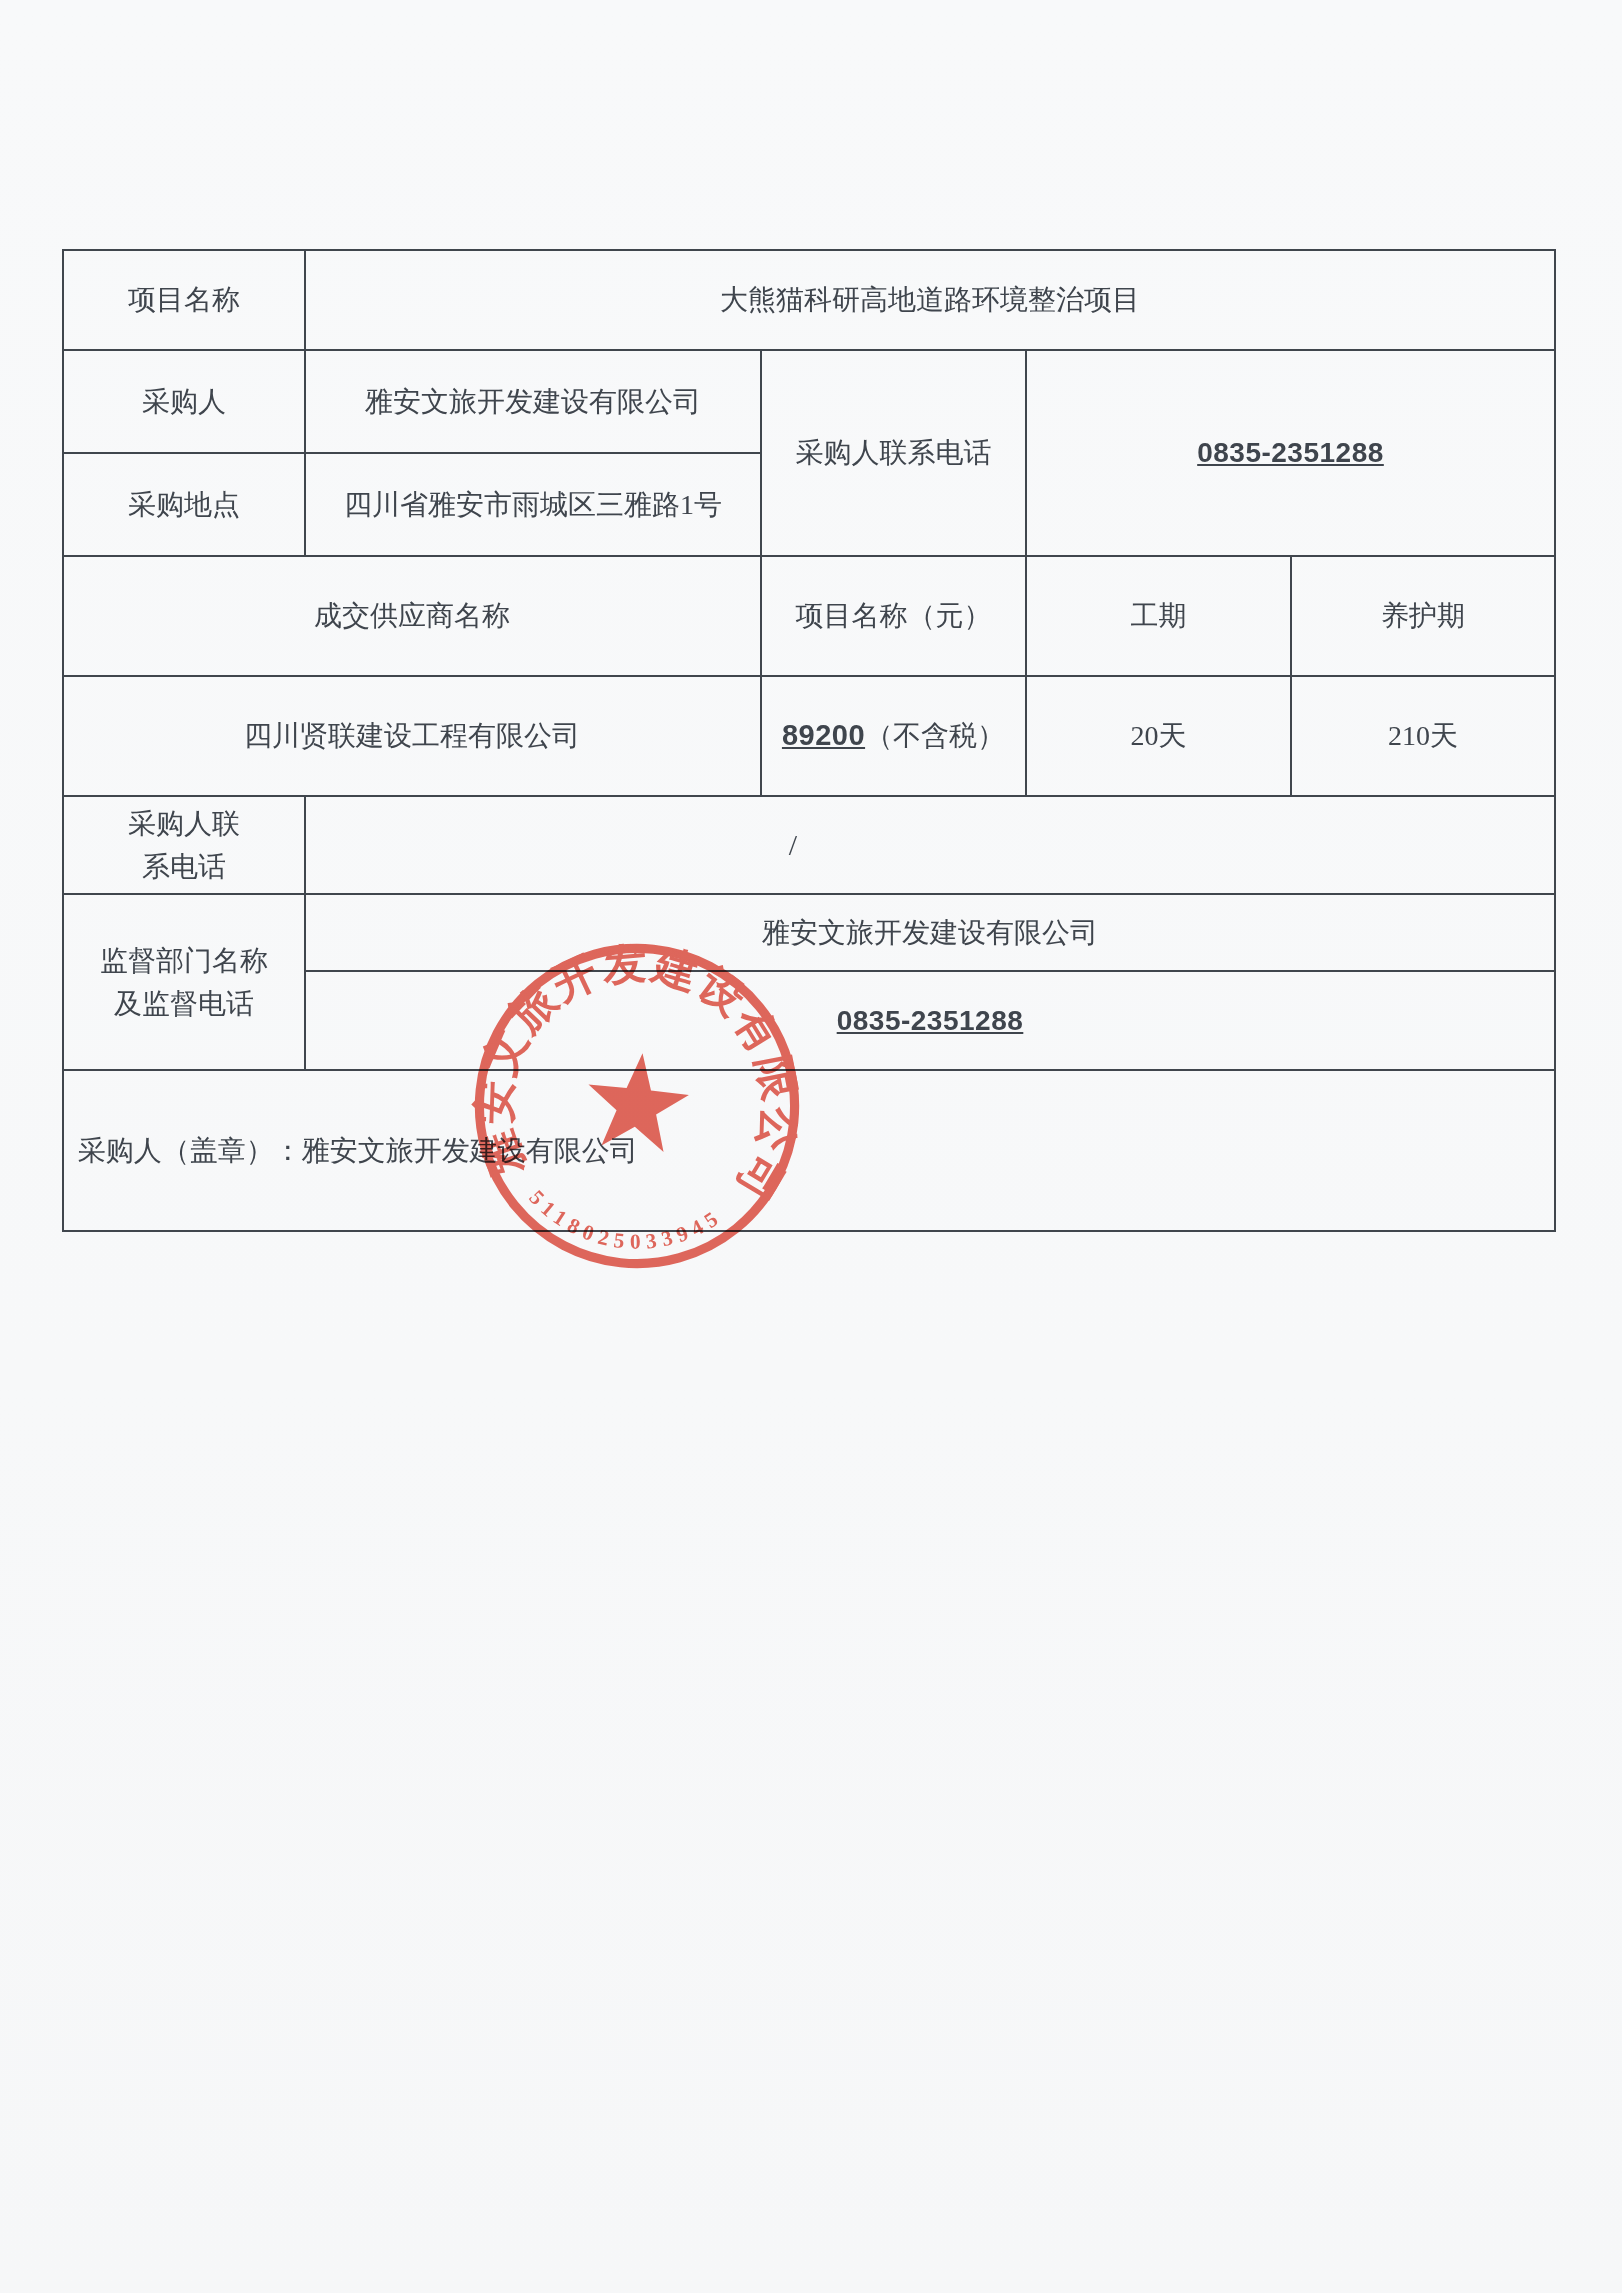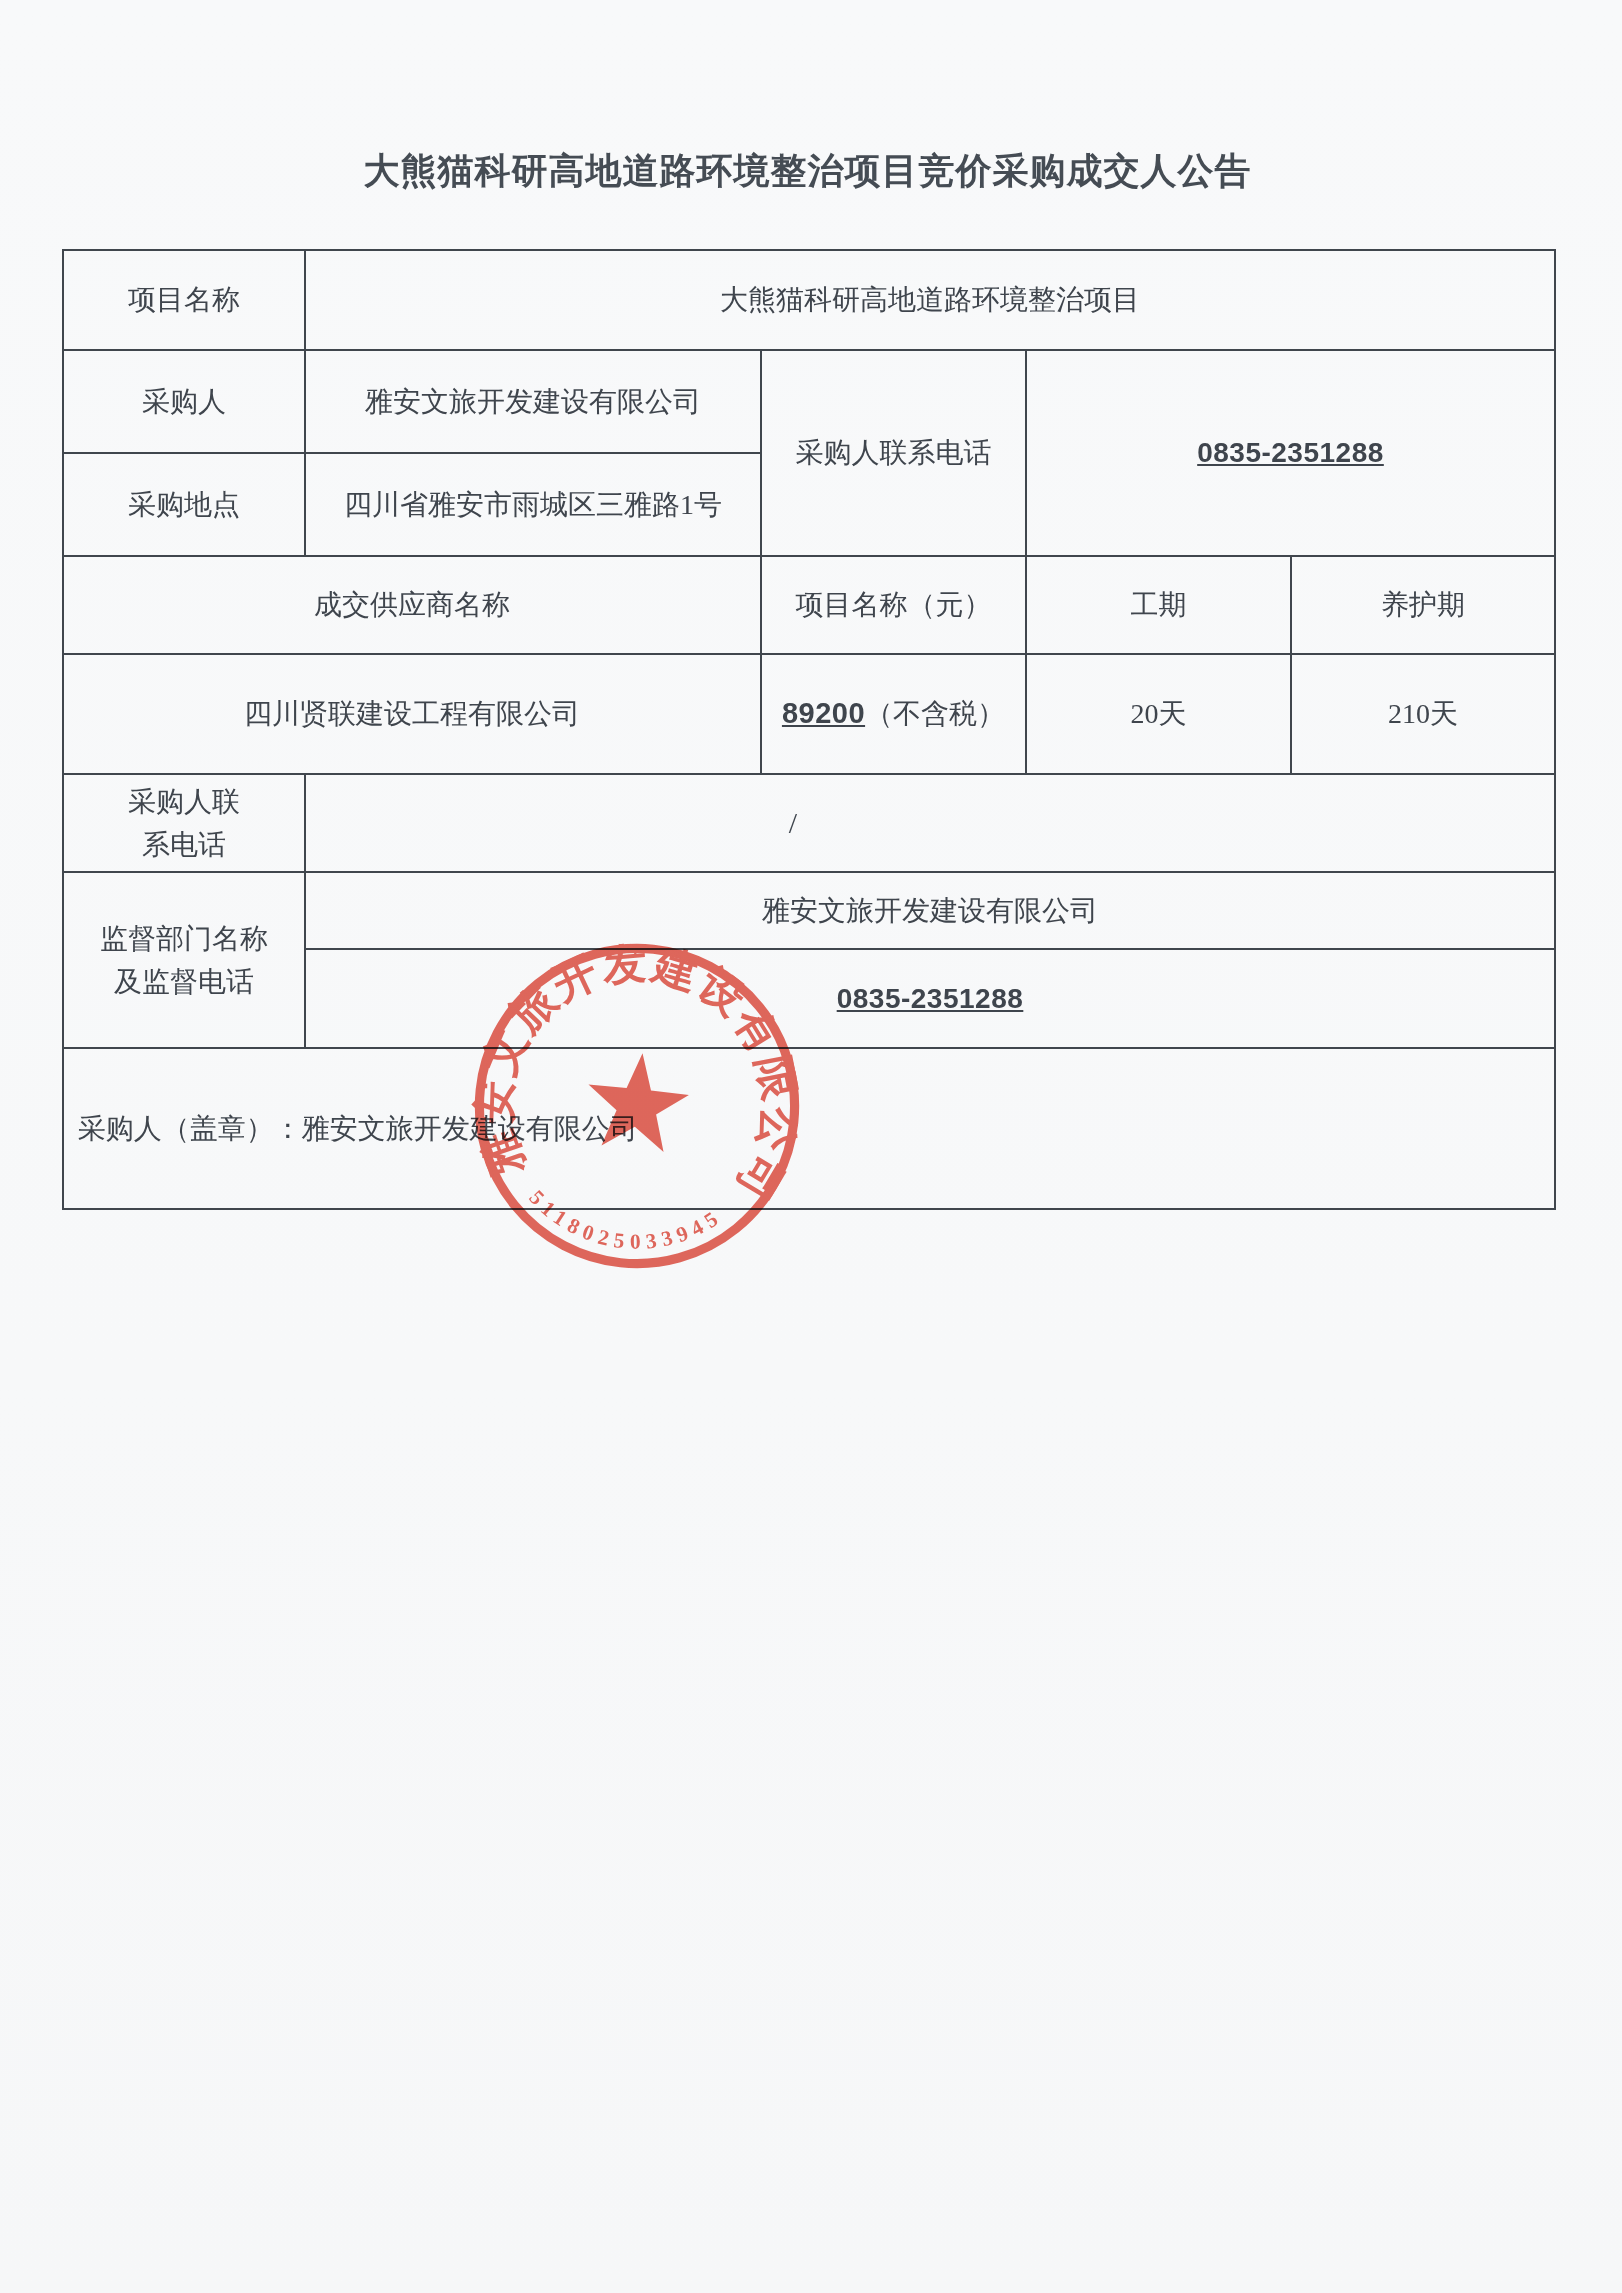--- a/index.html
+++ b/index.html
@@ -68,21 +68,20 @@
   }
   .seal text{
     font-family:"Liberation Serif","DejaVu Serif",serif;
   }
 </style>
 </head>
 <body>
 
 <div class="page">
 
-  <h1 class="doc-title">大熊猫科研高地道路环境整治项目竞价采购成交人公告</h1>
 
   <table class="main">
     <colgroup>
       <col style="width:242px">
         <col style="width:456px">
         <col style="width:265px">
         <col style="width:265px">
         <col style="width:264px">
     </colgroup>
     <tbody>
@@ -93,21 +92,21 @@
     <tr style="height:103px">
       <td>采购人</td>
       <td>雅安文旅开发建设有限公司</td>
       <td rowspan="2">采购人联系电话</td>
       <td colspan="2" rowspan="2" class="digits">0835-2351288</td>
     </tr>
     <tr style="height:103px">
       <td>采购地点</td>
       <td>四川省雅安市雨城区三雅路1号</td>
     </tr>
-    <tr style="height:98px">
+    <tr style="height:120px">
       <td colspan="2">成交供应商名称</td>
       <td>项目名称（元）</td>
       <td>工期</td>
       <td>养护期</td>
     </tr>
     <tr style="height:120px">
       <td colspan="2">四川贤联建设工程有限公司</td>
       <td><span class="digits">89200</span><span>（不含税）</span></td>
       <td>20天</td>
       <td>210天</td>

